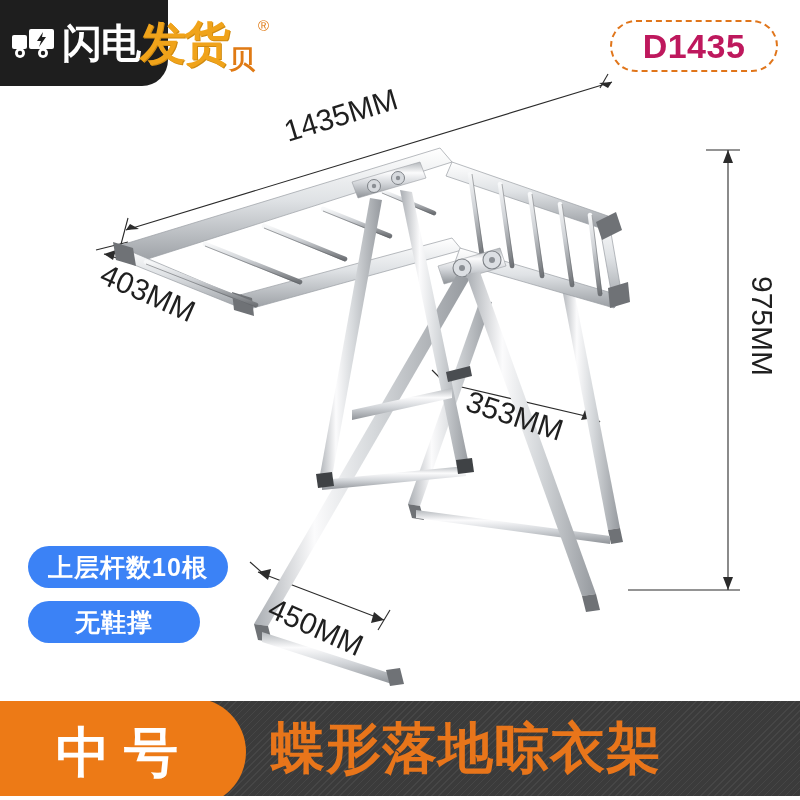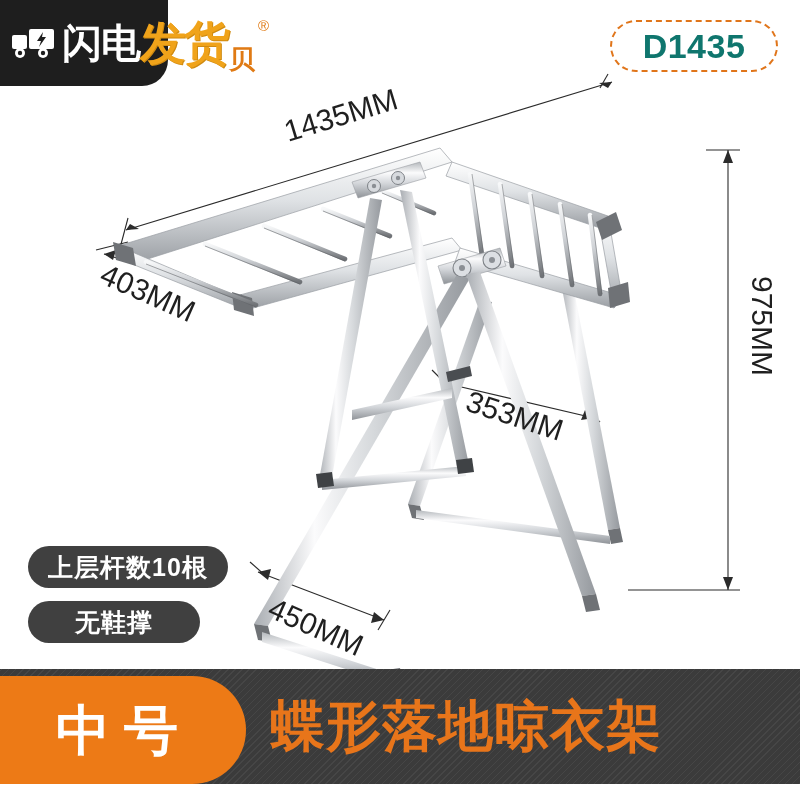--- a/index.html
+++ b/index.html
@@ -98,39 +98,39 @@
     height: 52px;
     border: 2px dashed #e0751a;
     border-radius: 26px;
     display: flex;
     align-items: center;
     justify-content: center;
     box-sizing: border-box;
     z-index: 6;
   }
   #model-badge .model-text {
-    color: #0f766e;
+    color: #be185d;
     font-size: 34px;
     font-weight: bold;
     letter-spacing: 0.5px;
     line-height: 1;
   }
 
   
   #product-illustration {
     position: absolute;
     left: 0;
     top: 70px;
     width: 800px;
     height: 620px;
     z-index: 2;
   }
   #product-illustration svg { display: block; }
   .feature-badge {
-    background: #404040;
+    background: #3b82f6;
     color: #ffffff;
     border-radius: 22px;
     height: 42px;
     display: flex;
     align-items: center;
     justify-content: center;
     font-size: 25px;
     font-weight: bold;
     letter-spacing: 1px;
     box-sizing: border-box;
@@ -149,23 +149,23 @@
     top: 601px;
     width: 172px;
     z-index: 5;
     text-align: center;
   }
 
   
   #bottom-banner {
     position: absolute;
     left: 0;
-    bottom: 16px;
+    bottom: 4px;
     width: 800px;
-    height: 115px;
+    height: 95px;
     background-color: #3b3b3b;
     background-image: repeating-linear-gradient(
       -45deg,
       rgba(255,255,255,0.055) 0px,
       rgba(255,255,255,0.055) 1px,
       rgba(0,0,0,0) 1px,
       rgba(0,0,0,0) 5px
     );
     display: flex;
     align-items: center;

